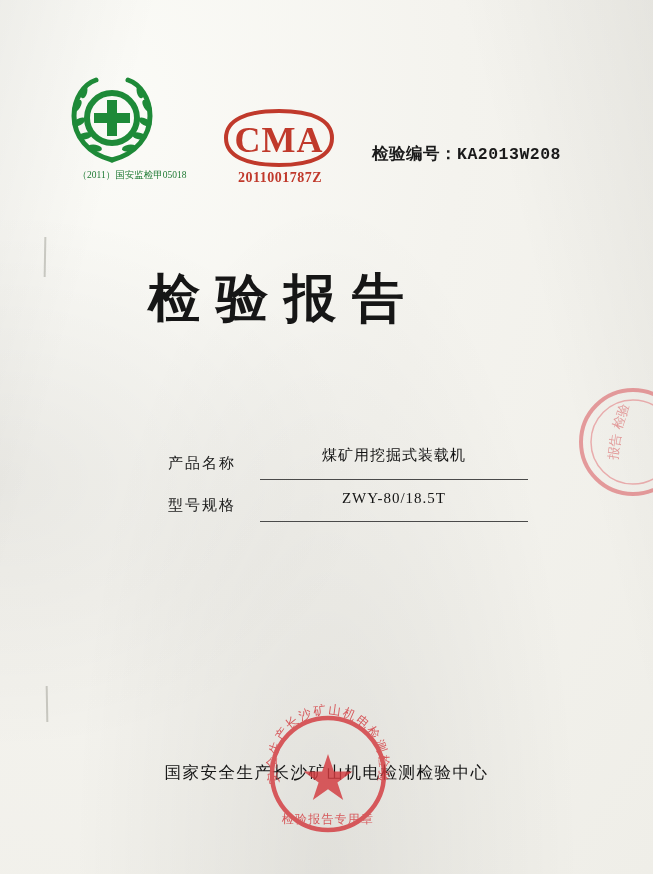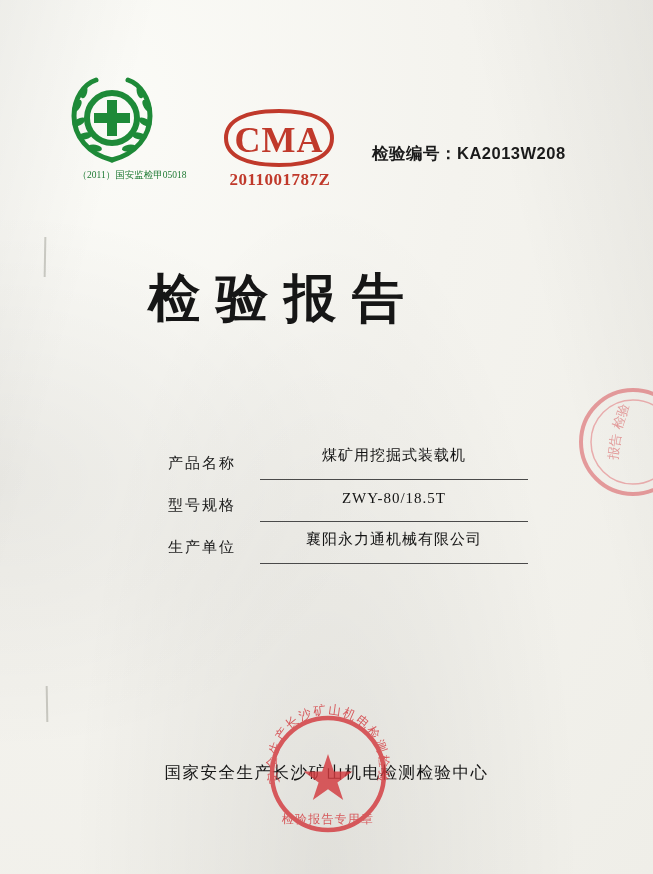--- a/index.html
+++ b/index.html
@@ -71,36 +71,36 @@
     top: 108px;
     width: 118px;
     height: 60px;
   }
   .cma-code {
     position: absolute;
     left: 218px;
     top: 170px;
     width: 124px;
     text-align: center;
-    font-size: 17px;
+    font-size: 14px;
     font-weight: bold;
     color: #c0392b;
     font-family: "Liberation Serif", serif;
     letter-spacing: 0.5px;
   }
   .report-no {
     position: absolute;
     left: 372px;
     top: 143px;
     font-size: 16.5px;
     color: #1a1a1a;
     font-weight: bold;
     letter-spacing: 0.5px;
     white-space: nowrap;
-    font-family: Liberation Sans, sans-serif;
+    font-family: Liberation Mono, monospace;
   }
 
   
   .doc-title {
     position: absolute;
     left: 0;
     top: 264px;
     width: 552px;
     text-align: center;
     font-size: 52px;
@@ -239,24 +239,20 @@
     <div class="field-row">
       <div class="field-label">产品名称</div>
       <div class="field-value">煤矿用挖掘式装载机</div>
     </div>
 
     <div class="field-row">
       <div class="field-label">型号规格</div>
       <div class="field-value">ZWY-80/18.5T</div>
     </div>
 
-    <div class="field-row">
-      <div class="field-label">生产单位</div>
-      <div class="field-value">襄阳永力通机械有限公司</div>
-    </div>
 
     <div class="field-row">
     </div>
 
   </div>
 
   <div class="issuer">国家安全生产长沙矿山机电检测检验中心</div>
 
   <div class="stamp-main">
     <svg width="140" height="140" viewBox="0 0 140 140">

